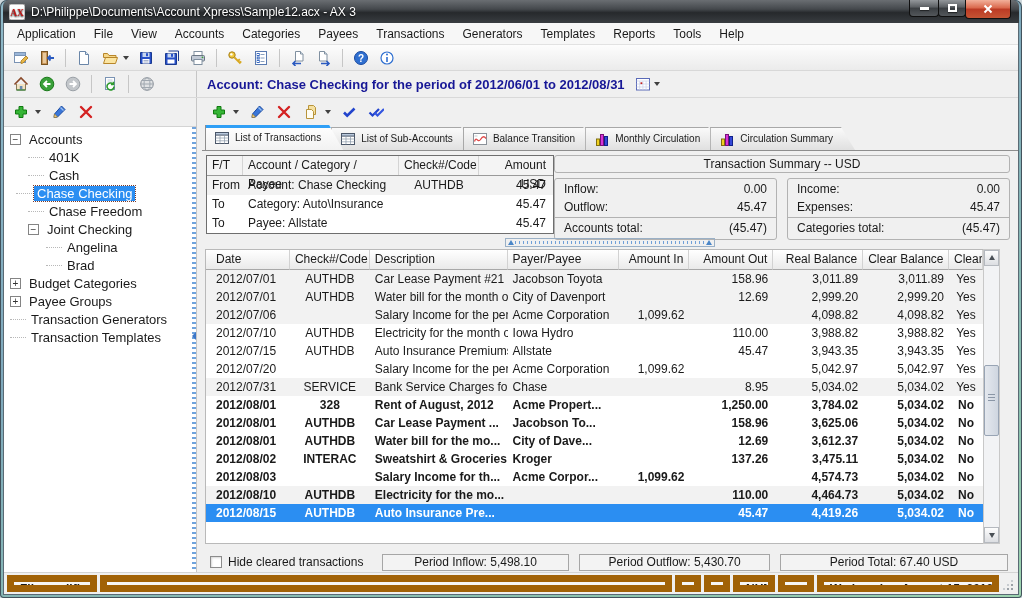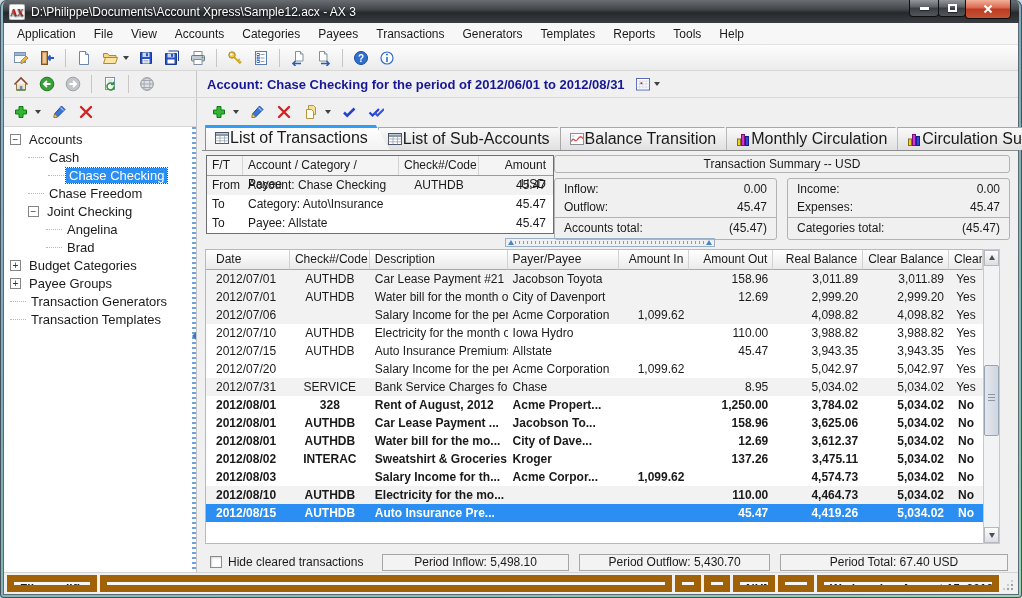--- a/index.html
+++ b/index.html
@@ -67,24 +67,24 @@
   .collapse-arrow { position:absolute; right:0; top:46%; width:0; height:0;
     border-top:4px solid transparent; border-bottom:4px solid transparent; border-right:4px solid #3a76c8; }
 
   .vsplit { width:5px; flex:0 0 auto; background:#f0f0f0; }
 
   .right-panel { flex:1; display:flex; flex-direction:column; min-width:0; }
 
   
   .tabbar { height:25px; display:flex; align-items:flex-end; padding-left:3px; background:#f0f0f0;
     border-bottom:1px solid #8e8e8e; }
-  .tab { height:23px; display:flex; align-items:center; padding:0 22px 0 9px; margin-right:-12px;
+  .tab { height:23px; display:flex; align-items:center; gap:5px; padding:0 22px 0 9px; margin-right:-12px;
     clip-path:polygon(0 0, calc(100% - 14px) 0, 100% 100%, 0 100%);
     background:linear-gradient(#fbfbfb,#e0e0e0); box-shadow:inset 1px 0 0 #a8a8a8, inset 0 1px 0 #a8a8a8;
-    font-size:16px; white-space:nowrap; }
+    font-size:10px; white-space:nowrap; }
   .tab.active { height:25px; background:linear-gradient(#ffffff,#f2f2f2); z-index:2;
     box-shadow:inset 1px 0 0 #8e8e8e, inset 0 3px 0 var(--accent-tab,#2f9ff6); }
 
   .tab-content { flex:1; display:flex; flex-direction:column; background:#f0f0f0; min-height:0; }
 
   
   .summary-row { height:86px; display:flex; padding:4px 8px 0 4px; }
   .ft-table { width:348px; flex:0 0 auto; border:1px solid #6e6e6e; background:#fff; align-self:flex-start; }
   .ft-head { display:flex; height:20px; line-height:19px; background:#f4f4f4; border-bottom:1px solid #9a9a9a; }
   .ft-head > span { border-right:1px solid #d4d4d4; padding:0 5px; }
@@ -424,23 +424,27 @@
               </span>
             </span>
           </div>
         <div class="tree" id="tree">
             <div class="tree-row" style="padding-left: 6px;">
               <span class="exp">−</span>
               <span class="tree-label">Accounts</span>
             </div>
             <div class="tree-row" style="padding-left: 24px;">
               <span class="exp-sp"></span>
+              <span class="tree-label">401K</span>
+            </div>
+            <div class="tree-row" style="padding-left: 24px;">
+              <span class="exp-sp"></span>
               <span class="tree-label">Cash</span>
             </div>
-            <div class="tree-row" style="padding-left: 12px; margin-left: 32px;">
+            <div class="tree-row" style="padding-left: 12px;">
               <span class="exp-sp"></span>
               <span class="tree-label sel-label">Chase Checking</span>
             </div>
             <div class="tree-row" style="padding-left: 24px;">
               <span class="exp-sp"></span>
               <span class="tree-label">Chase Freedom</span>
             </div>
             <div class="tree-row" style="padding-left: 24px;">
               <span class="exp">−</span>
               <span class="tree-label">Joint Checking</span>

